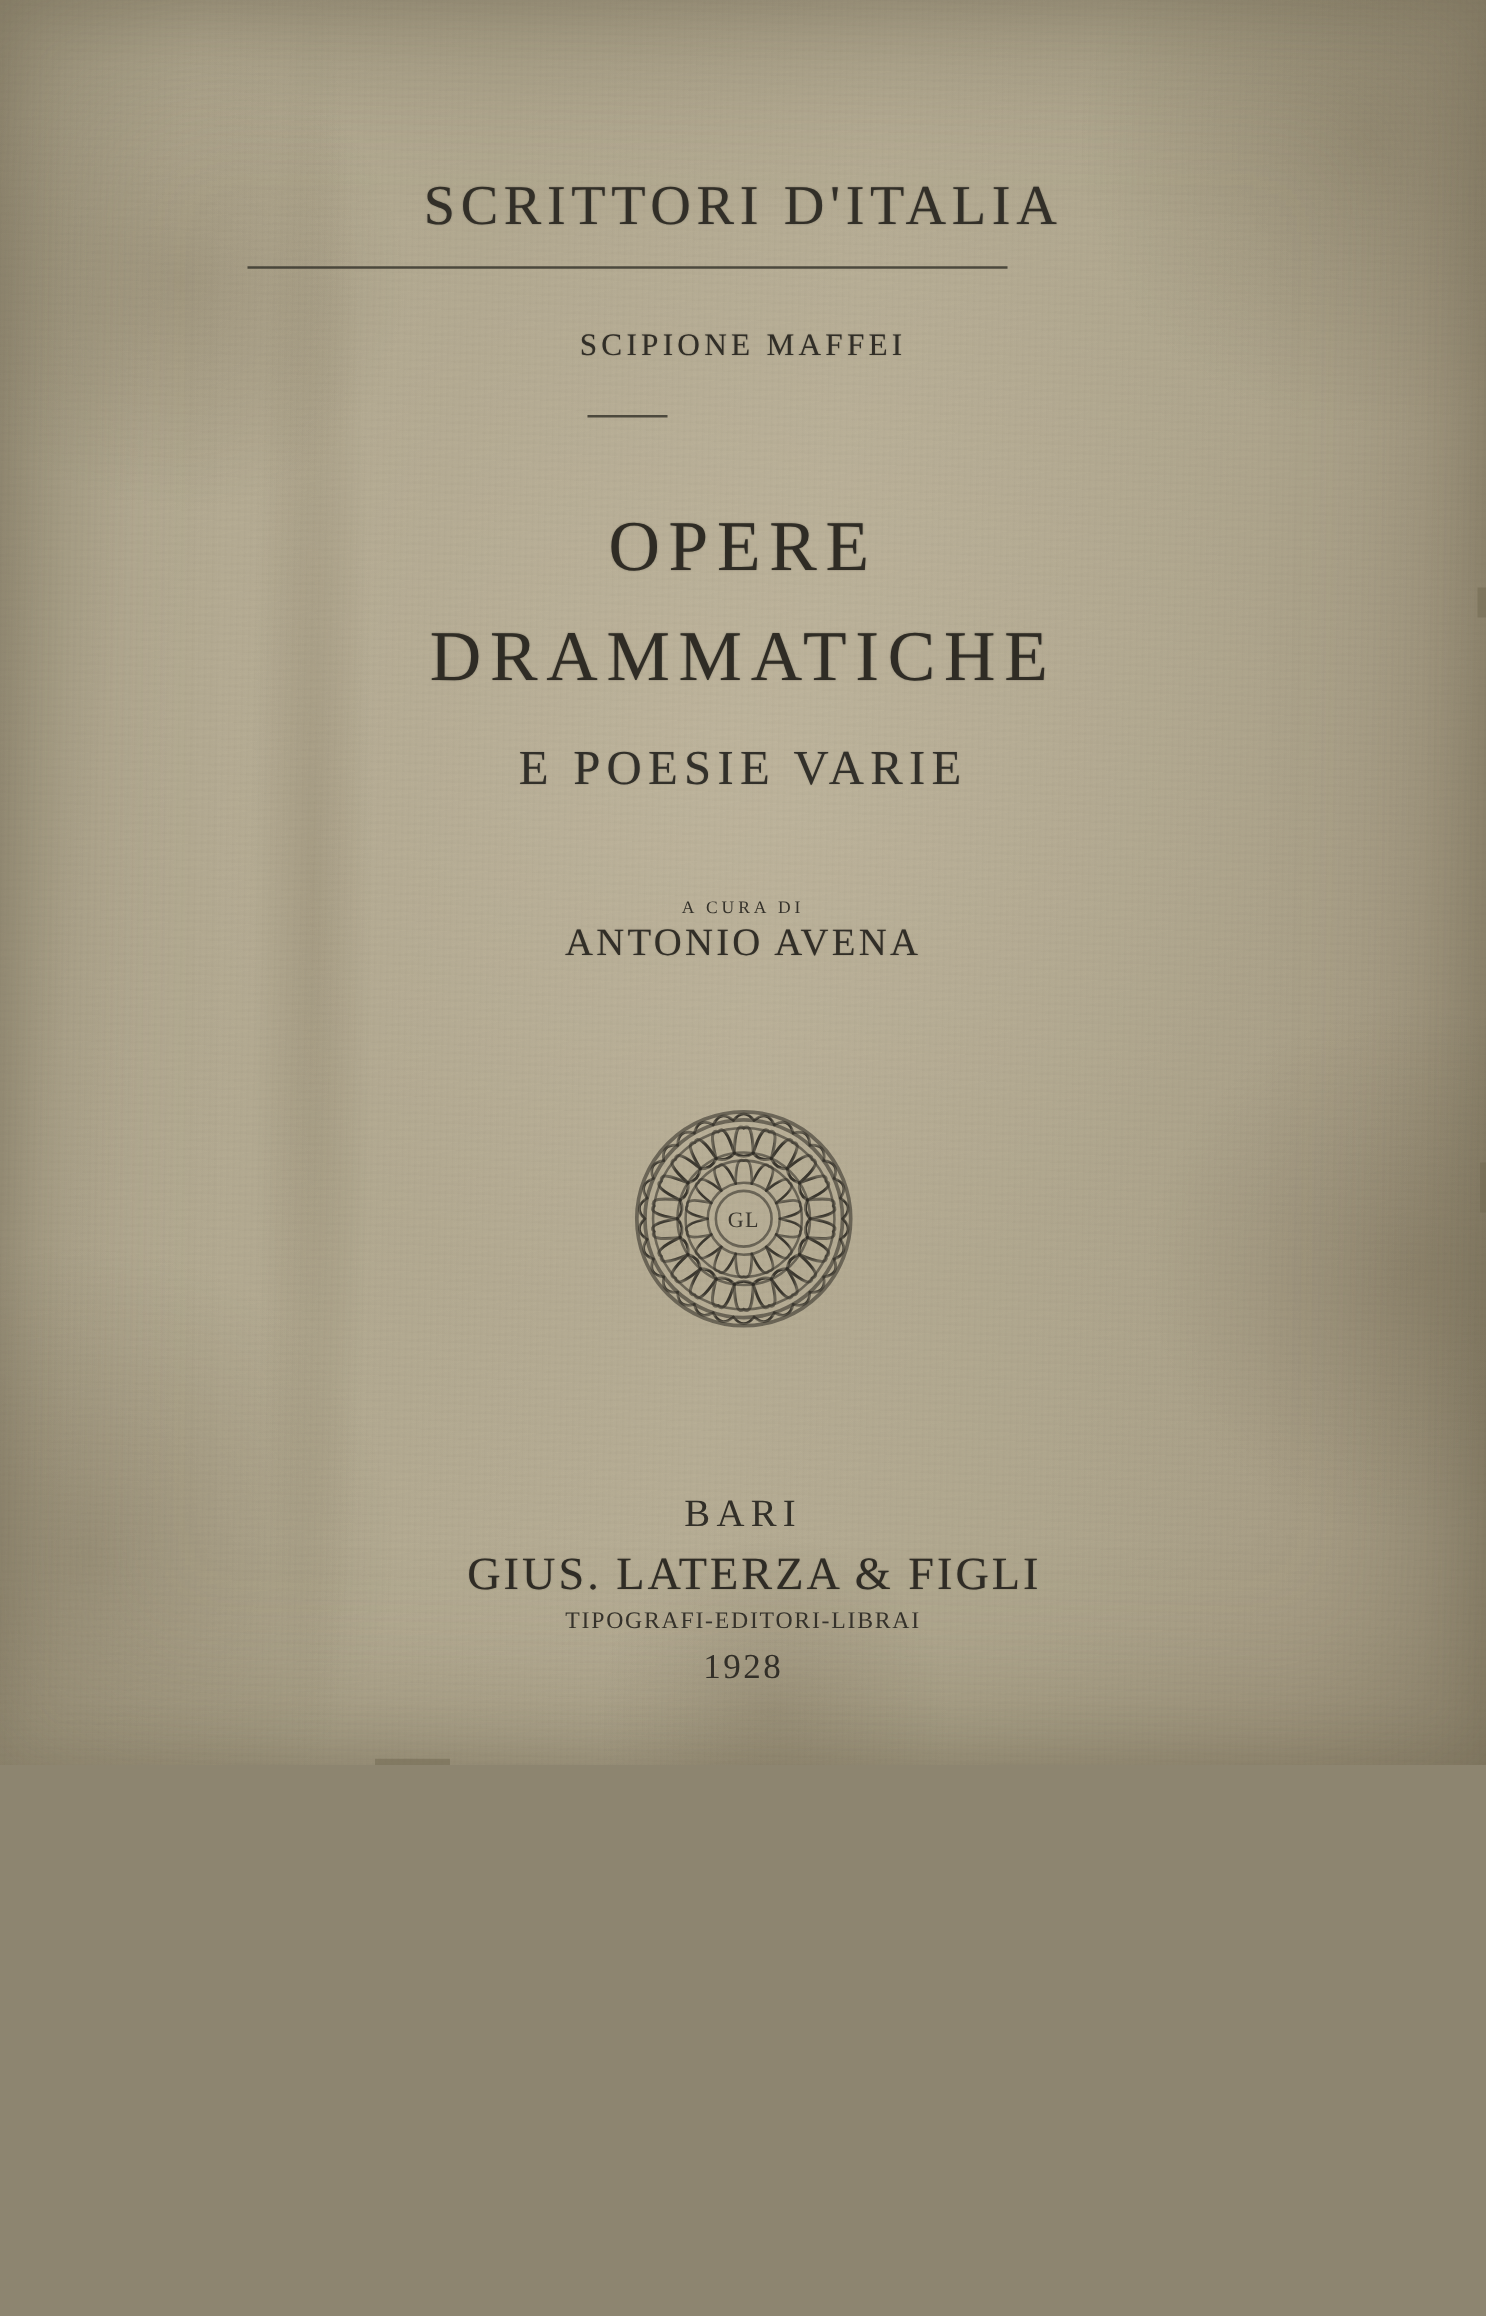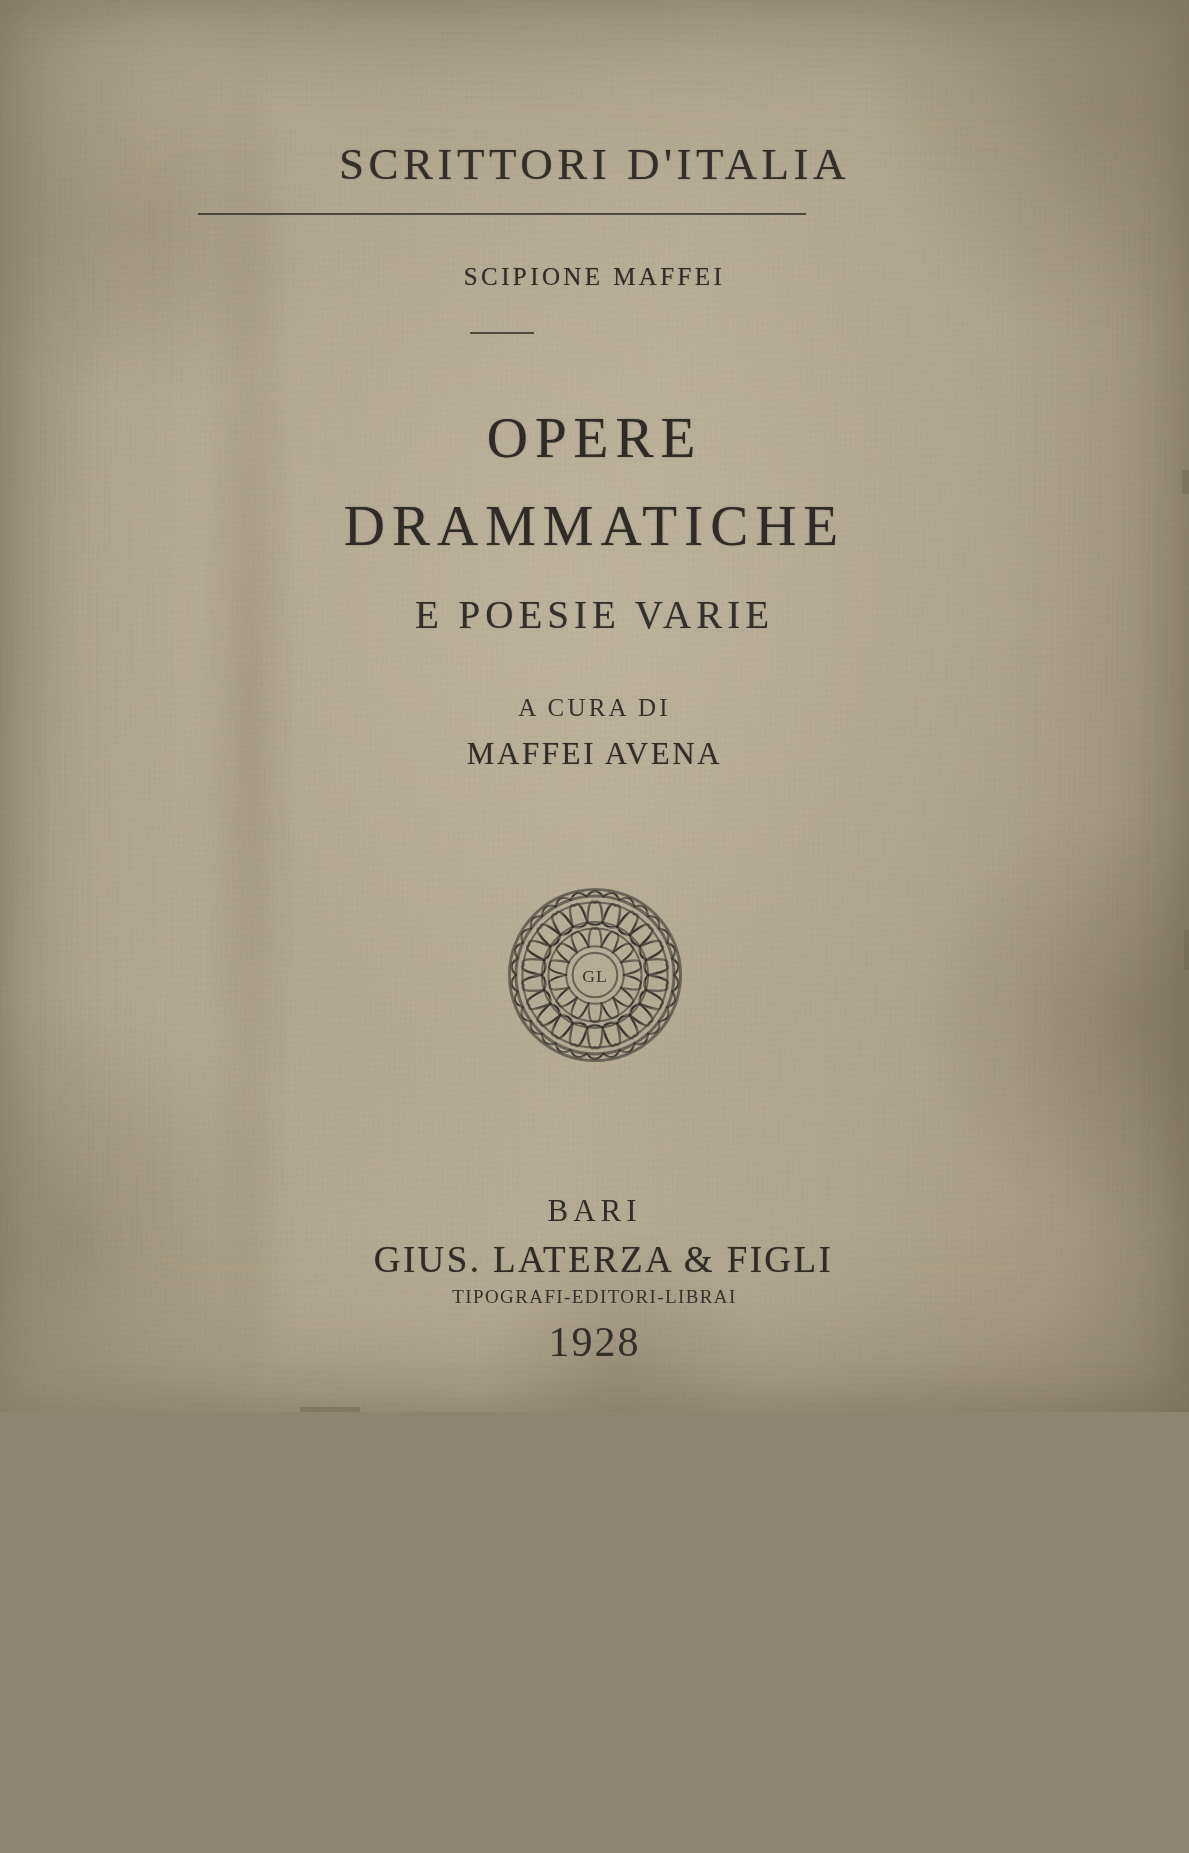--- a/index.html
+++ b/index.html
@@ -133,22 +133,22 @@
     top: 592px;
     font-size: 39px;
     letter-spacing: 5px;
     color: #32302a;
     text-shadow: 0 0 1px rgba(48,45,38,0.45);
   }
 
   .edited-label {
     position: absolute;
     left: 0; right: 0;
-    top: 694px;
-    font-size: 25px;
+    top: 719px;
+    font-size: 14px;
     letter-spacing: 3.2px;
     color: #35322b;
   }
   .editor-name {
     position: absolute;
     left: 0; right: 0;
     top: 736px;
     font-size: 31px;
     letter-spacing: 2.6px;
     color: #312e27;
@@ -187,21 +187,21 @@
     left: 0; right: 0;
     top: 1286px;
     font-size: 19px;
     letter-spacing: 1.4px;
     color: #35322b;
   }
   .imprint-year {
     position: absolute;
     left: 0; right: 0;
     top: 1318px;
-    font-size: 42px;
+    font-size: 28px;
     letter-spacing: 2px;
     color: #322f28;
   }
 
   
   .edge-nick {
     position: absolute;
     background: #6f6750;
     opacity: 0.5;
     pointer-events: none;
@@ -227,21 +227,21 @@
     <div class="rule-short"></div>
 
     <div class="main-title-1">OPERE</div>
 
     <div class="main-title-2">DRAMMATICHE</div>
 
     <div class="subtitle">E POESIE VARIE</div>
 
     <div class="edited-label">A CURA DI</div>
 
-    <div class="editor-name">MAFFEI AVENA</div>
+    <div class="editor-name">ANTONIO AVENA</div>
 
     <div class="emblem-wrap">
       <svg viewBox="0 0 200 200" width="186" height="186" aria-hidden="true">
         <defs>
           <radialGradient id="medalFade" cx="50%" cy="50%" r="50%">
             <stop offset="0%" stop-color="#2e2b24" stop-opacity="0.95"></stop>
             <stop offset="70%" stop-color="#2e2b24" stop-opacity="0.9"></stop>
             <stop offset="100%" stop-color="#2e2b24" stop-opacity="0.55"></stop>
           </radialGradient>
         </defs>

